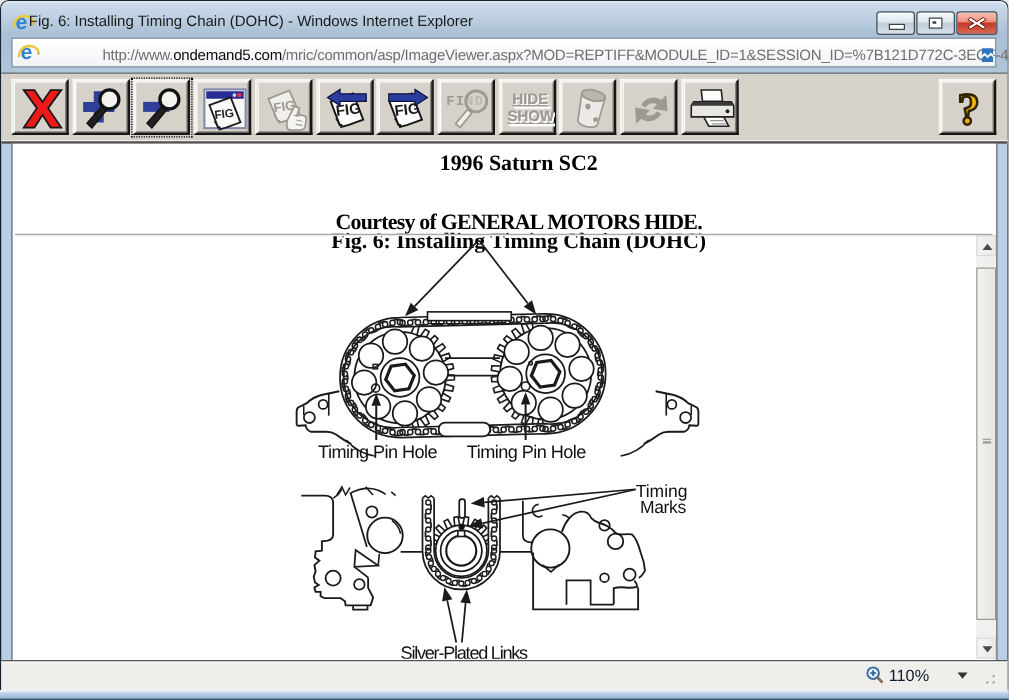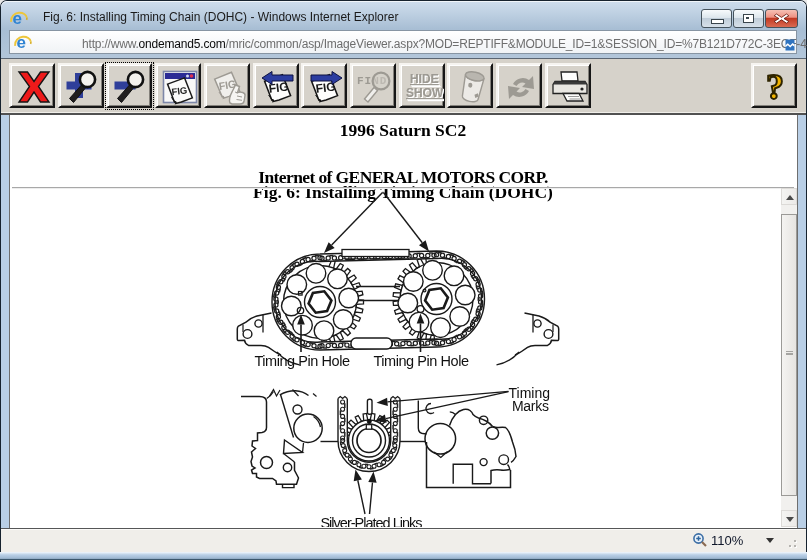--- a/index.html
+++ b/index.html
@@ -1,42 +1,42 @@
 <!DOCTYPE html>
 <html><head>
 <meta charset="utf-8">
 <style>
   html,body{margin:0;padding:0;}
   body{width:807px;height:560px;overflow:hidden;font-family:"Liberation Sans",sans-serif;position:relative;background:#e8e8e8;}
   #win{position:absolute;left:0;top:0;width:805px;height:559px;background:#b9cfe6;border-radius:7px 7px 0 0;border:1px solid #16222e;border-bottom:none;}
   #titlebar{position:absolute;left:1px;top:1px;width:805px;height:28px;border-radius:6px 6px 0 0;
     background:linear-gradient(#cedded,#bed0e2 45%,#a8bed4);box-shadow:inset 0 1px 0 rgba(255,255,255,.7);}
   #titleicon{position:absolute;left:10px;top:9px;}
-  #titletext{position:absolute;left:43px;top:10px;font-size:12px;color:#1a1a1a;white-space:nowrap;}
+  #titletext{position:absolute;left:23px;top:10px;font-size:12px;color:#1a1a1a;white-space:nowrap;}
   .capbtn{position:absolute;top:9px;height:17px;border:1px solid #45525c;border-radius:3px;
     background:linear-gradient(#f7fafc,#dde6ed 45%,#c0cdd9 50%,#d7e0e9);}
   #btnmin{left:701px;width:29px;}
   #btnmax{left:733px;width:29px;}
   #btnclose{left:765px;width:31px;background:linear-gradient(#f6c0b4,#ef9384 42%,#c23a24 50%,#d96a52);}
   .capglyph{position:absolute;}
   #addrrow{position:absolute;left:1px;top:29px;width:805px;height:29px;background:linear-gradient(#a8bed4,#b2c6da);}
   #addrfield{position:absolute;left:9px;top:30px;width:788px;height:24px;box-sizing:border-box;background:linear-gradient(#ffffff,#f0f3f6);border:1px solid #8795a3;}
   #addrtext{position:absolute;left:34px;top:37px;font-size:12px;letter-spacing:-0.19px;color:#6e6e6e;white-space:nowrap;margin-left:48px;}
   #addrtext b{color:#0a0a0a;font-weight:normal;}
   
   #toolbar{position:absolute;left:1px;top:58px;width:805px;height:57px;background:#d6d2ca;border-top:1px solid #5a6572;box-sizing:border-box;}
   #tbbot{position:absolute;left:1px;top:112px;width:805px;height:1px;background:#f0eee9;border-bottom:2px solid #515151;}
   .tbtn{position:absolute;top:63px;width:46px;height:45px;box-sizing:border-box;background:#d6d2ca;
     border-top:2px solid #f6f4f0;border-left:2px solid #f6f4f0;border-right:2px solid #161616;border-bottom:2px solid #161616;
     box-shadow:inset 1px 1px 0 #ffffff, inset -1px -1px 0 #84817b;}
   .tbtn svg{position:absolute;left:3px;top:3px;}
   #focusrect{position:absolute;left:105px;top:62px;width:47px;height:46px;border:1px dotted #000;}
   
   #content{position:absolute;left:10px;top:115px;width:787px;height:413px;background:#fff;overflow:hidden;}
-  .hline{font-family:"Liberation Serif",serif;font-weight:bold;color:#000;position:absolute;width:786px;text-align:center;left:0;}
+  .hline{font-family:"Liberation Serif",serif;font-weight:bold;color:#000;position:absolute;width:786px;text-align:center;left:0;padding-left:12px;}
   #hr1{position:absolute;left:2px;top:72px;width:782px;height:0px;border-top:1px solid #a8a8a8;border-bottom:1px solid #ededed;}
   
   #sbar{position:absolute;left:771px;top:73px;width:16px;height:339px;background:#f1f0ee;}
   .sbtn{position:absolute;left:0;width:16px;height:17px;background:linear-gradient(90deg,#f4f4f2,#eceae8);border:1px solid #dcdad7;box-sizing:border-box;color:#4d4d4d;font-size:7px;text-align:center;line-height:15px;}
   #sthumb{position:absolute;left:0px;top:26px;width:16px;height:282px;background:linear-gradient(90deg,#f4f3f1,#e6e4e1);border:1px solid #9b9a97;box-sizing:border-box;}
   #sgrip{position:absolute;left:4px;top:136px;width:7px;height:1px;border-top:1px solid #a5a4a1;border-bottom:1px solid #a5a4a1;padding-top:1px;background:#a5a4a1;background-clip:content-box;}
   
   #statusbar{position:absolute;left:1px;top:528px;width:805px;height:24px;background:#f0eeea;border-top:1px solid #555657;box-shadow:inset 0 1px 0 #fbfaf8;box-sizing:border-box;}
   #zoomtxt{position:absolute;left:711px;top:533px;font-size:13px;color:#0f172a;}
   #zoomarrow{position:absolute;left:766px;top:538px;width:0;height:0;border-left:4px solid transparent;border-right:4px solid transparent;border-top:5px solid #333;}
@@ -191,21 +191,21 @@
   </div>
 <div class="tbtn" style="left:751px;">
     <svg width="40" height="39" viewBox="0 0 40 39">
       <text x="10" y="31" font-size="36" font-weight="bold" fill="#f2b400" stroke="#2e2400" stroke-width="2" font-family="Liberation Serif,serif">?</text>
     </svg>
   </div>
 <div id="focusrect"></div>
 <div id="content">
   <div class="hline" id="h1" style="top:5px;font-size:17.5px;letter-spacing:0;">1996 Saturn SC2</div>
   <div class="hline" id="h2" style="top:28px;font-size:17.5px;letter-spacing:0;margin-top:39px;">Fig. 6: Installing Timing Chain (DOHC)</div>
-  <div class="hline" id="h3" style="top:51.5px;font-size:17.5px;letter-spacing:-0.6px;">Internet of GENERAL MOTORS CORP.</div>
+  <div class="hline" id="h3" style="top:51.5px;font-size:17.5px;letter-spacing:-0.6px;">Courtesy of GENERAL MOTORS HIDE.</div>
   <div id="hr1"></div>
   <svg id="diag" width="787" height="412" viewBox="10 115 787 412" style="position:absolute;left:0;top:0;" shape-rendering="geometricPrecision">
       <line x1="382.5" y1="192.5" x2="331.64636912651486" y2="245.0922165443735" stroke="#1a1a1a" stroke-width="1.4"></line>
 <polygon points="324.0,253.0 328.62703362527566,242.17269378697694 334.66570462775405,248.0117393017701" fill="#1a1a1a"></polygon>
 <line x1="383.5" y1="192.5" x2="422.2824843217088" y2="242.7893752743037" stroke="#1a1a1a" stroke-width="1.4"></line>
 <polygon points="429.0,251.5 418.9566094264429,245.35424489692397 425.6083592169747,240.22450565168342" fill="#1a1a1a"></polygon>
 <line x1="382.5" y1="192.5" x2="383.5" y2="192.5" stroke="#1a1a1a" stroke-width="1.4"></line>
 <path d="M271.5,313 L257,316 Q250,318 245.5,322.5 L238.5,326 Q237.3,327.2 237.3,329 V339 Q237.3,340.8 239,340.6 L244.5,340.2 Q245,344 248.5,345.4 L261,345.4 Q265.5,345.4 268.5,347.4 L274.5,351.5 Q277.5,353.5 281,355" fill="none" stroke="#1a1a1a" stroke-width="1.5"></path>
 <path d="M263,314.5 V332.5" fill="none" stroke="#1a1a1a" stroke-width="1.3"></path>
 <circle cx="247.5" cy="334" r="4.4" fill="none" stroke="#1a1a1a" stroke-width="1.4"></circle>

